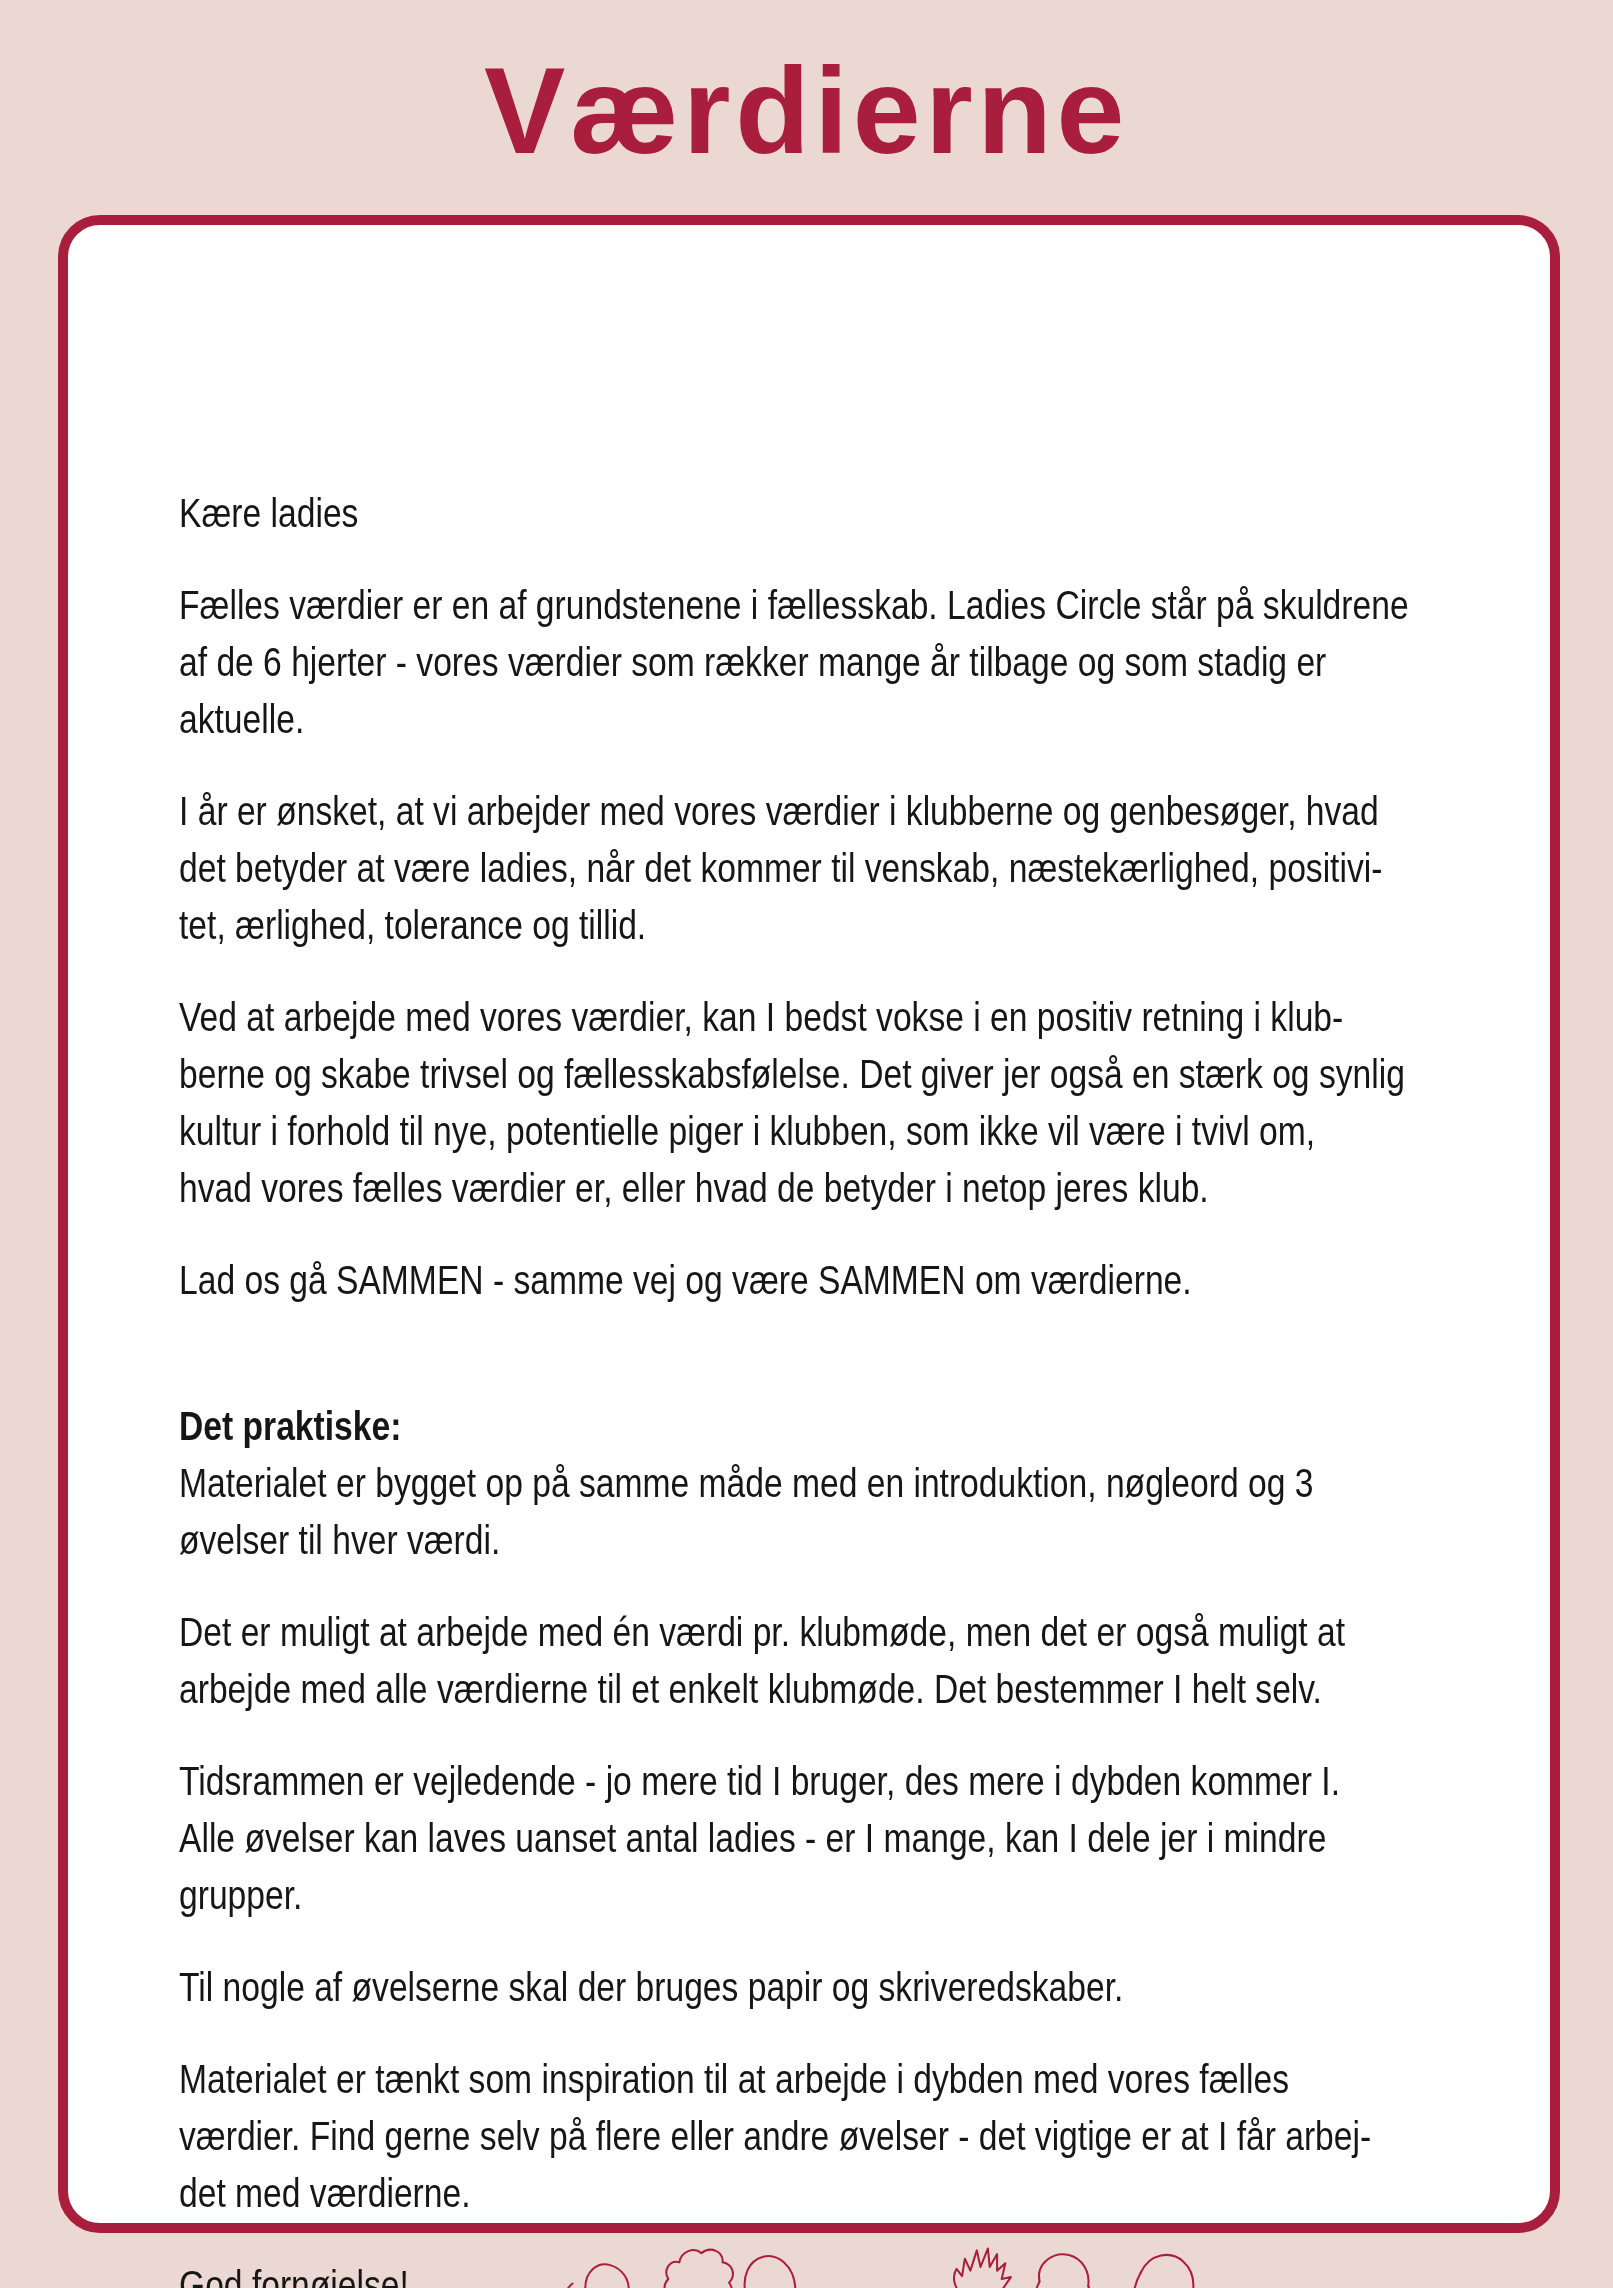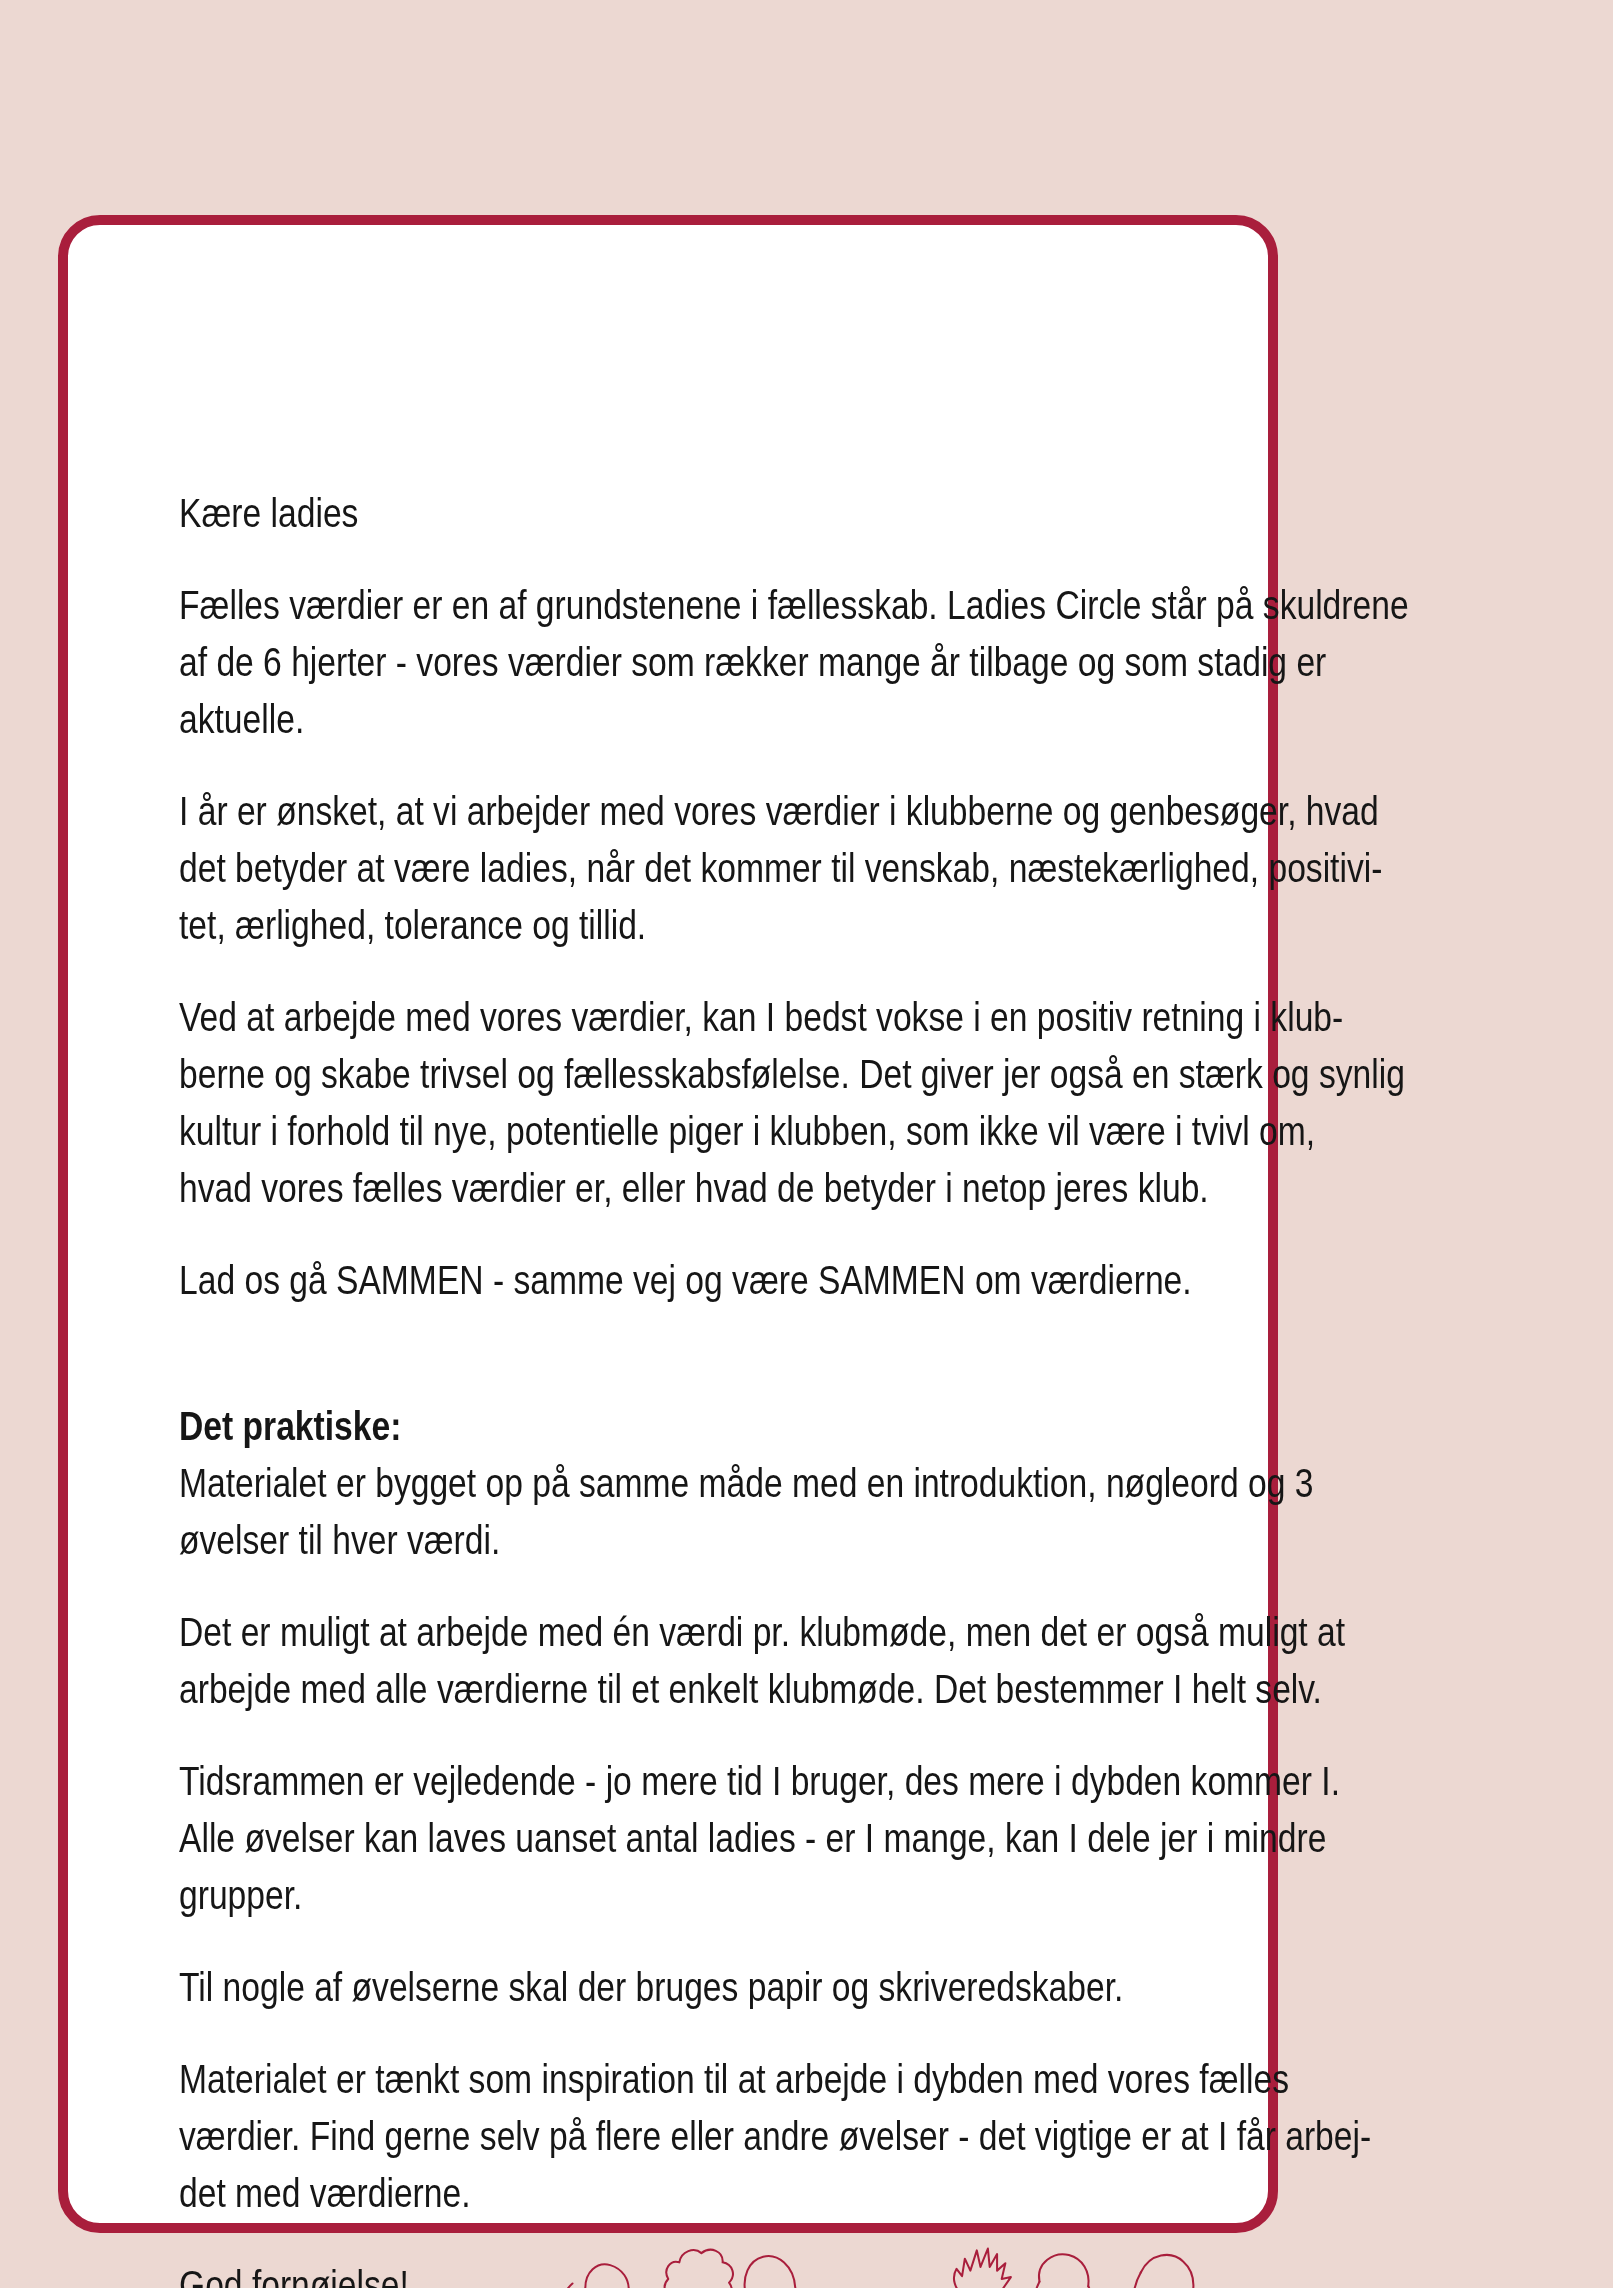--- a/index.html
+++ b/index.html
@@ -17,21 +17,21 @@
     font-family:"Liberation Sans", sans-serif;
   }
   .title{
     position:absolute;top:44px;left:0;width:100%;
     margin:0;text-align:center;
     font-size:122px;font-weight:bold;letter-spacing:4.6px;line-height:1.1;
     color:var(--accent);
   }
   .card{
     position:absolute;left:58px;top:215px;
-    width:1220px;height:2018px;box-sizing:border-box;
+    width:1502px;height:2018px;box-sizing:border-box;
     background:var(--card-bg);
     border:10px solid var(--accent);
     border-radius:42px;
   }
   .letter{
     position:absolute;left:111px;top:260px;width:1680px;
     transform:scaleX(0.82);transform-origin:0 0;
     display:flex;flex-direction:column;gap:35px;
     font-size:41px;line-height:57px;color:var(--text);
   }
@@ -42,20 +42,21 @@
   .art{stroke:var(--accent);stroke-width:2.2;fill:none;stroke-linecap:round;stroke-linejoin:round;}
   .logo-ring{stroke:var(--accent);fill:none;}
   .logo-text{fill:var(--accent);font-family:"Liberation Sans",sans-serif;font-weight:bold;}
   .logo-fill{fill:var(--accent);}
 </style>
 </head>
 <body>
 
 <div class="page">
 
+  <h1 class="title">Værdierne</h1>
 
   <div class="card">
 
     <div class="letter">
       <p class="para">Kære ladies</p>
       <p class="para">Fælles værdier er en af grundstenene i fællesskab. Ladies Circle står på skuldrene
 af de 6 hjerter - vores værdier som rækker mange år tilbage og som stadig er
 aktuelle.</p>
       <p class="para">I år er ønsket, at vi arbejder med vores værdier i klubberne og genbesøger, hvad
 det betyder at være ladies, når det kommer til venskab, næstekærlighed, positivi-

